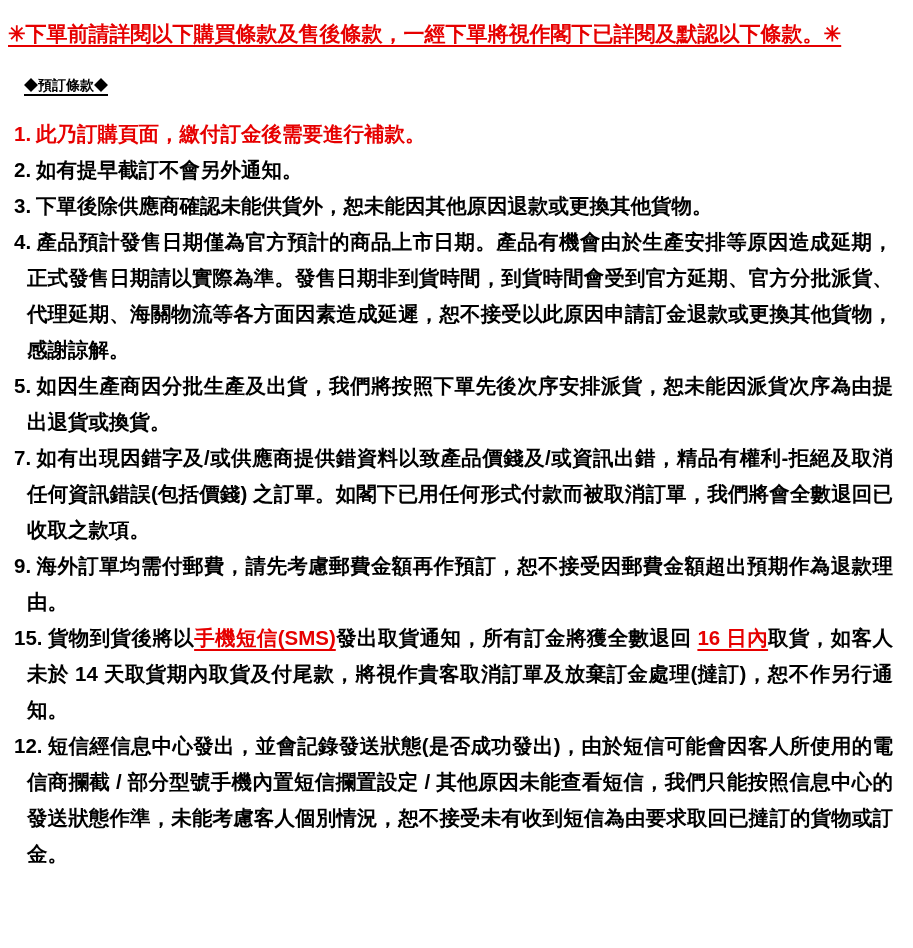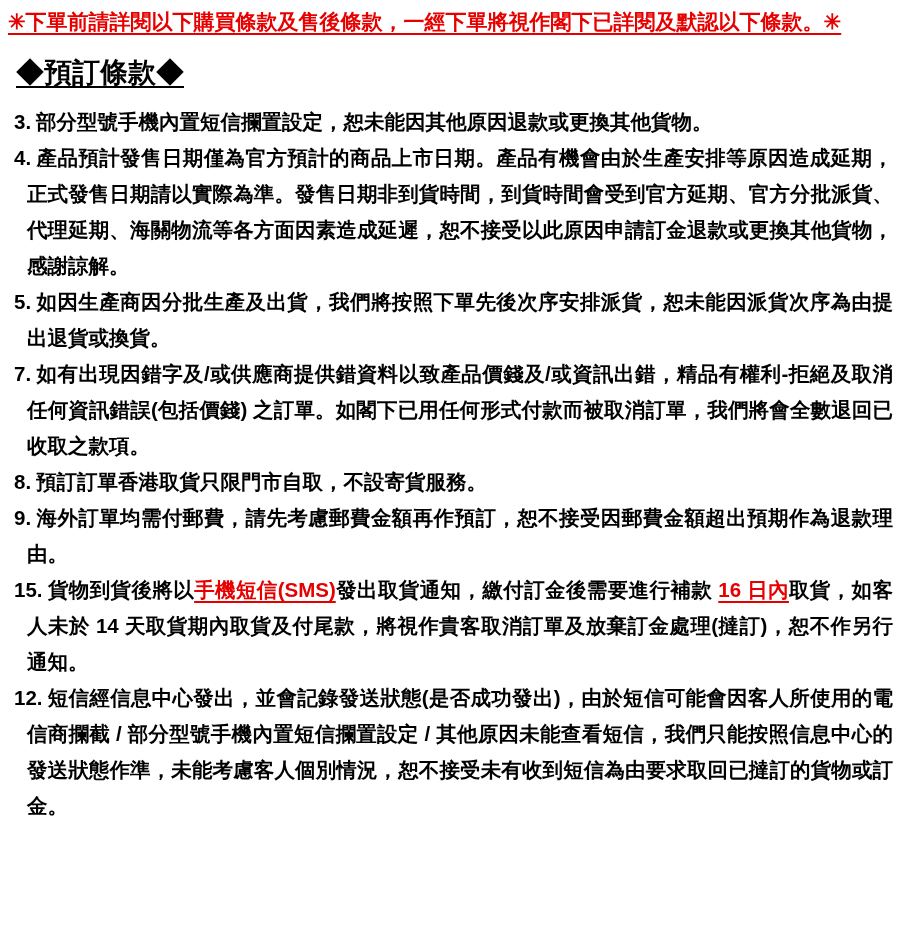--- a/index.html
+++ b/index.html
@@ -13,31 +13,31 @@
     box-sizing: border-box;
     padding: 8px 20px 0 8px;
     overflow: hidden;
     font-family: "Liberation Sans", sans-serif;
     font-weight: bold;
     color: #000000;
   }
   .doc-title {
     font-size: 21px;
     line-height: 27px;
-    margin: 0 0 24px 0;
+    margin: 12px 0 24px 0;
     color: var(--accent-red, #e60000);
     text-decoration: underline;
     text-decoration-thickness: 2px;
     text-underline-offset: 4px;
     text-align: justify;
   }
   .section-header {
-    font-size: 28px;
+    font-size: 14px;
     line-height: 28px;
-    margin: 0 0 17px 8px;
+    margin: 0 0 17px 16px;
     color: #000000;
     text-decoration: underline;
     text-decoration-thickness: 2px;
     text-underline-offset: 4px;
   }
   .terms-list {
     margin-left: 6px;
   }
   .term-item {
     font-size: 20.5px;
@@ -61,21 +61,22 @@
   }
 </style>
 </head>
 <body style="--accent-red: #e60000; --link-blue: #0000ee;">
 
 <h1 class="doc-title">✳下單前請詳閱以下購買條款及售後條款，一經下單將視作閣下已詳閱及默認以下條款。✳</h1>
 
 <h2 class="section-header">◆預訂條款◆</h2>
 
 <div class="terms-list">
-    <div class="term-item"><span class="term-num">3.</span><span>部分型號手機內置短信攔置設定，恕未能因其他原因退款或更換其他貨物。</span></div>
+    <div class="term-item red"><span class="term-num">1.</span><span>此乃訂購頁面，繳付訂金後需要進行補款。</span></div>
+    <div class="term-item"><span class="term-num">2.</span><span>如有提早截訂不會另外通知。</span></div>
+    <div class="term-item"><span class="term-num">3.</span><span>下單後除供應商確認未能供貨外，恕未能因其他原因退款或更換其他貨物。</span></div>
     <div class="term-item"><span class="term-num">4.</span><span>產品預計發售日期僅為官方預計的商品上市日期。產品有機會由於生產安排等原因造成延期，正式發售日期請以實際為準。發售日期非到貨時間，到貨時間會受到官方延期、官方分批派貨、代理延期、海關物流等各方面因素造成延遲，恕不接受以此原因申請訂金退款或更換其他貨物，感謝諒解。</span></div>
     <div class="term-item"><span class="term-num">5.</span><span>如因生產商因分批生產及出貨，我們將按照下單先後次序安排派貨，恕未能因派貨次序為由提出退貨或換貨。</span></div>
     <div class="term-item"><span class="term-num">7.</span><span>如有出現因錯字及/或供應商提供錯資料以致產品價錢及/或資訊出錯，精品有權利-拒絕及取消任何資訊錯誤(包括價錢) 之訂單。如閣下已用任何形式付款而被取消訂單，我們將會全數退回已收取之款項。</span></div>
-    <div class="term-item"><span class="term-num">8.</span><span>預訂訂單香港取貨只限門市自取，不設寄貨服務。</span></div>
     <div class="term-item"><span class="term-num">9.</span><span>海外訂單均需付郵費，請先考慮郵費金額再作預訂，恕不接受因郵費金額超出預期作為退款理由。</span></div>
-    <div class="term-item"><span class="term-num">15.</span><span>貨物到貨後將以</span><span class="seg-red-underline">手機短信(SMS)</span><span>發出取貨通知，繳付訂金後需要進行補款 </span><span class="seg-red-underline">16 日內</span><span>取貨，如客人未於 14 天取貨期內取貨及付尾款，將視作貴客取消訂單及放棄訂金處理(撻訂)，恕不作另行通知。</span></div>
+    <div class="term-item"><span class="term-num">15.</span><span>貨物到貨後將以</span><span class="seg-red-underline">手機短信(SMS)</span><span>發出取貨通知，所有訂金將獲全數退回 </span><span class="seg-red-underline">16 日內</span><span>取貨，如客人未於 14 天取貨期內取貨及付尾款，將視作貴客取消訂單及放棄訂金處理(撻訂)，恕不作另行通知。</span></div>
     <div class="term-item"><span class="term-num">12.</span><span>短信經信息中心發出，並會記錄發送狀態(是否成功發出)，由於短信可能會因客人所使用的電信商攔截 / 部分型號手機內置短信攔置設定 / 其他原因未能查看短信，我們只能按照信息中心的發送狀態作準，未能考慮客人個別情況，恕不接受未有收到短信為由要求取回已撻訂的貨物或訂金。</span></div>
   </div>
 
 </body></html>

